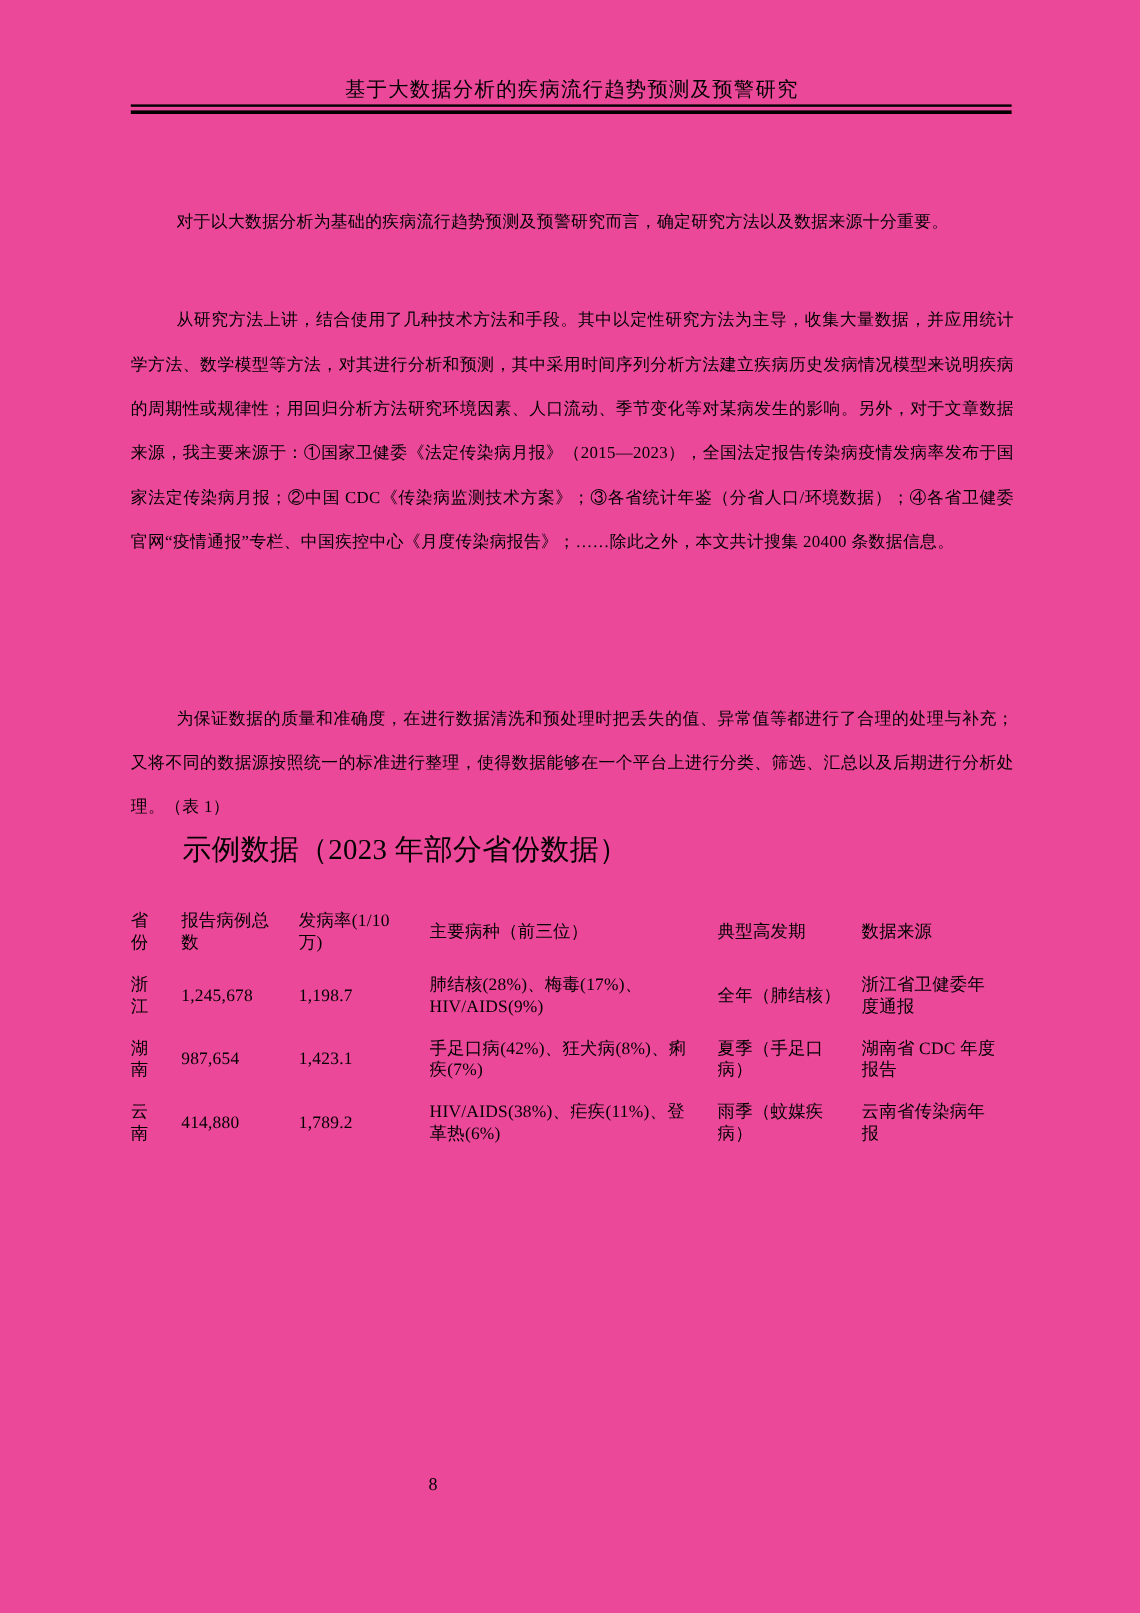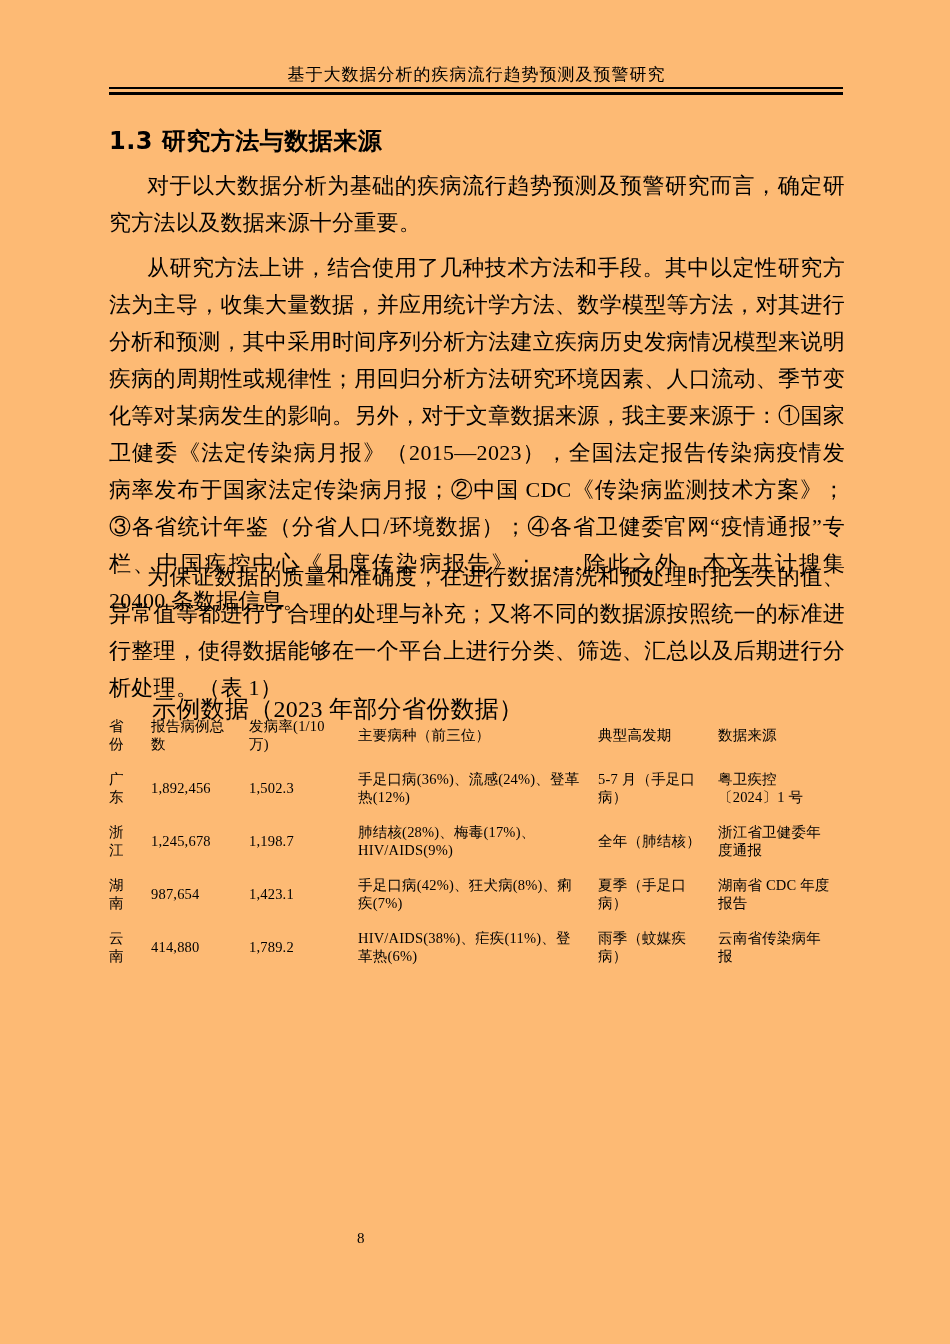--- a/index.html
+++ b/index.html
@@ -4,21 +4,21 @@
 <style>
   html, body {
     margin: 0;
     padding: 0;
     background: #ffffff;
   }
   .page {
     position: relative;
     width: 950px;
     height: 1344px;
-    background: #fdba74;
+    background: #ec4899;
     color: #000000;
     font-family: "Liberation Serif", "DejaVu Serif", serif;
     overflow: hidden;
   }
   .running-head {
     position: absolute;
     top: 64px;
     left: 109px;
     width: 735px;
     text-align: center;
@@ -43,44 +43,44 @@
     font-family: "DejaVu Sans", "Liberation Sans", sans-serif;
     font-size: 24px;
     font-weight: bold;
     letter-spacing: 0.5px;
     white-space: nowrap;
   }
   .body-para {
     position: absolute;
     left: 109px;
     width: 736px;
-    font-size: 22px;
+    font-size: 14px;
     line-height: 37px;
     text-align: justify;
     text-indent: 38px;
     letter-spacing: 0.3px;
     margin: 0;
   }
   .para-1 { top: 167px; }
   .para-2 { top: 249px; }
-  .para-3 { top: 558px; }
+  .para-3 { top: 581px; }
   .table-caption {
     position: absolute;
     top: 691px;
     left: 109px;
     width: 736px;
     font-size: 24px;
     line-height: 37px;
     text-indent: 43px;
     letter-spacing: 0.3px;
     margin: 0;
   }
   .data-table-wrap {
     position: absolute;
-    top: 709px;
+    top: 751px;
     left: 109px;
     width: 737px;
   }
   table.data-table {
     width: 100%;
     border-collapse: collapse;
     table-layout: fixed;
   }
   table.data-table th,
   table.data-table td {
@@ -113,21 +113,20 @@
 </style>
 </head>
 <body>
 
 <div class="page">
 
   <div class="running-head">基于大数据分析的疾病流行趋势预测及预警研究</div>
 
   <div class="head-rule"></div>
 
-  <h1 class="section-heading">1.3 研究方法与数据来源</h1>
 
   <p class="body-para para-1">对于以大数据分析为基础的疾病流行趋势预测及预警研究而言，确定研究方法以及数据来源十分重要。</p>
 
   <p class="body-para para-2">从研究方法上讲，结合使用了几种技术方法和手段。其中以定性研究方法为主导，收集大量数据，并应用统计学方法、数学模型等方法，对其进行分析和预测，其中采用时间序列分析方法建立疾病历史发病情况模型来说明疾病的周期性或规律性；用回归分析方法研究环境因素、人口流动、季节变化等对某病发生的影响。另外，对于文章数据来源，我主要来源于：①国家卫健委《法定传染病月报》（2015—2023），全国法定报告传染病疫情发病率发布于国家法定传染病月报；②中国 CDC《传染病监测技术方案》；③各省统计年鉴（分省人口/环境数据）；④各省卫健委官网“疫情通报”专栏、中国疾控中心《月度传染病报告》；……除此之外，本文共计搜集 20400 条数据信息。</p>
 
   <p class="body-para para-3">为保证数据的质量和准确度，在进行数据清洗和预处理时把丢失的值、异常值等都进行了合理的处理与补充；又将不同的数据源按照统一的标准进行整理，使得数据能够在一个平台上进行分类、筛选、汇总以及后期进行分析处理。（表 1）</p>
 
   <p class="table-caption">示例数据（2023 年部分省份数据）</p>
 
   <div class="data-table-wrap">
@@ -144,28 +143,20 @@
         <tr>
           <th class="cell-province">省份</th>
           <th>报告病例总数</th>
           <th>发病率(1/10 万)</th>
           <th>主要病种（前三位）</th>
           <th>典型高发期</th>
           <th>数据来源</th>
         </tr>
       </thead>
       <tbody>
-        <tr>
-          <td class="cell-province">广东</td>
-          <td>1,892,456</td>
-          <td>1,502.3</td>
-          <td>手足口病(36%)、流感(24%)、登革热(12%)</td>
-          <td>5-7 月（手足口病）</td>
-          <td>粤卫疾控〔2024〕1 号</td>
-        </tr>
         <tr>
           <td class="cell-province">浙江</td>
           <td>1,245,678</td>
           <td>1,198.7</td>
           <td>肺结核(28%)、梅毒(17%)、HIV/AIDS(9%)</td>
           <td>全年（肺结核）</td>
           <td>浙江省卫健委年度通报</td>
         </tr>
         <tr>
           <td class="cell-province">湖南</td>

